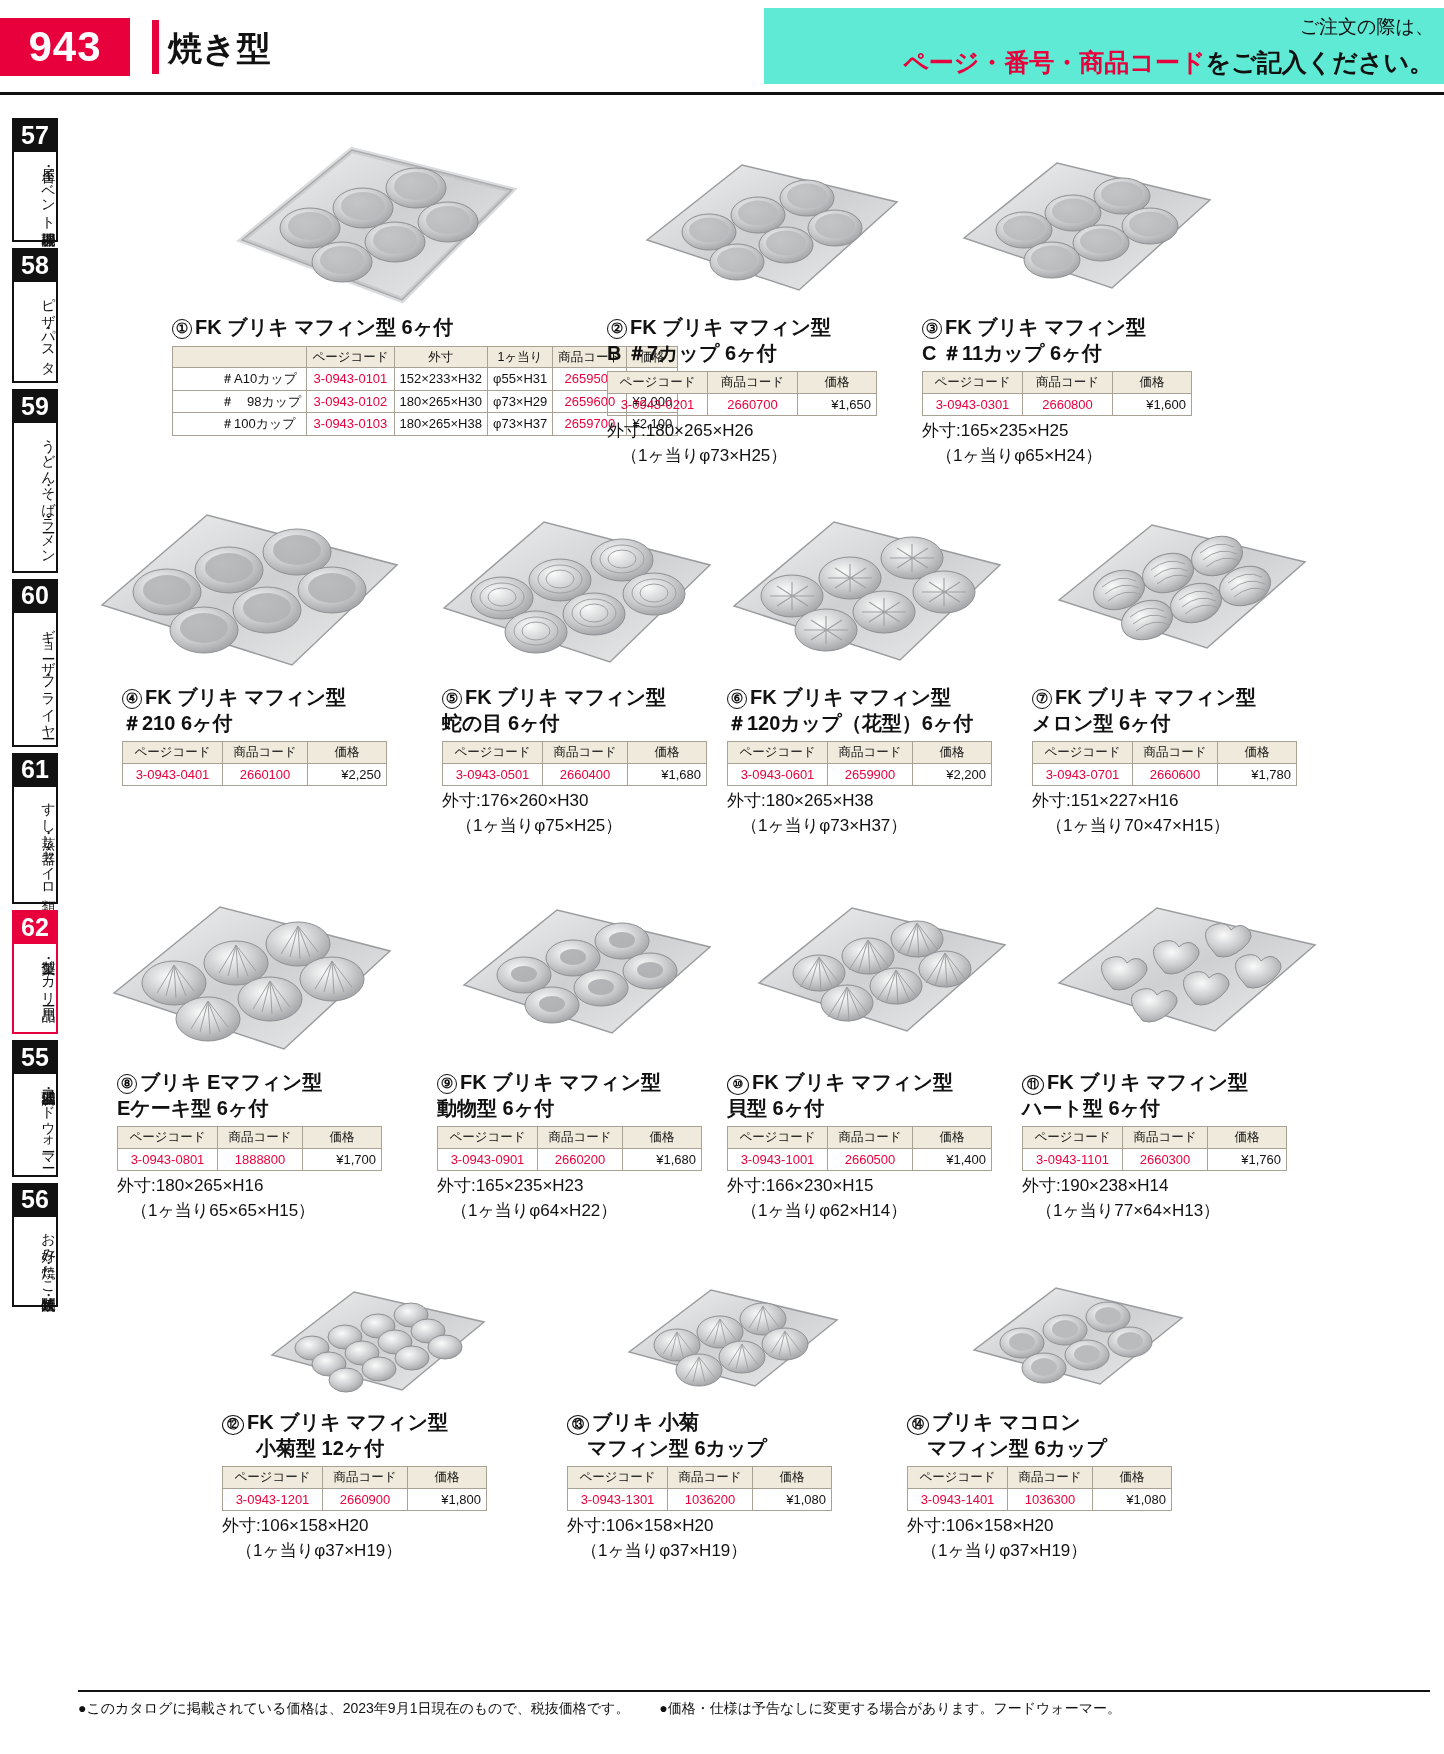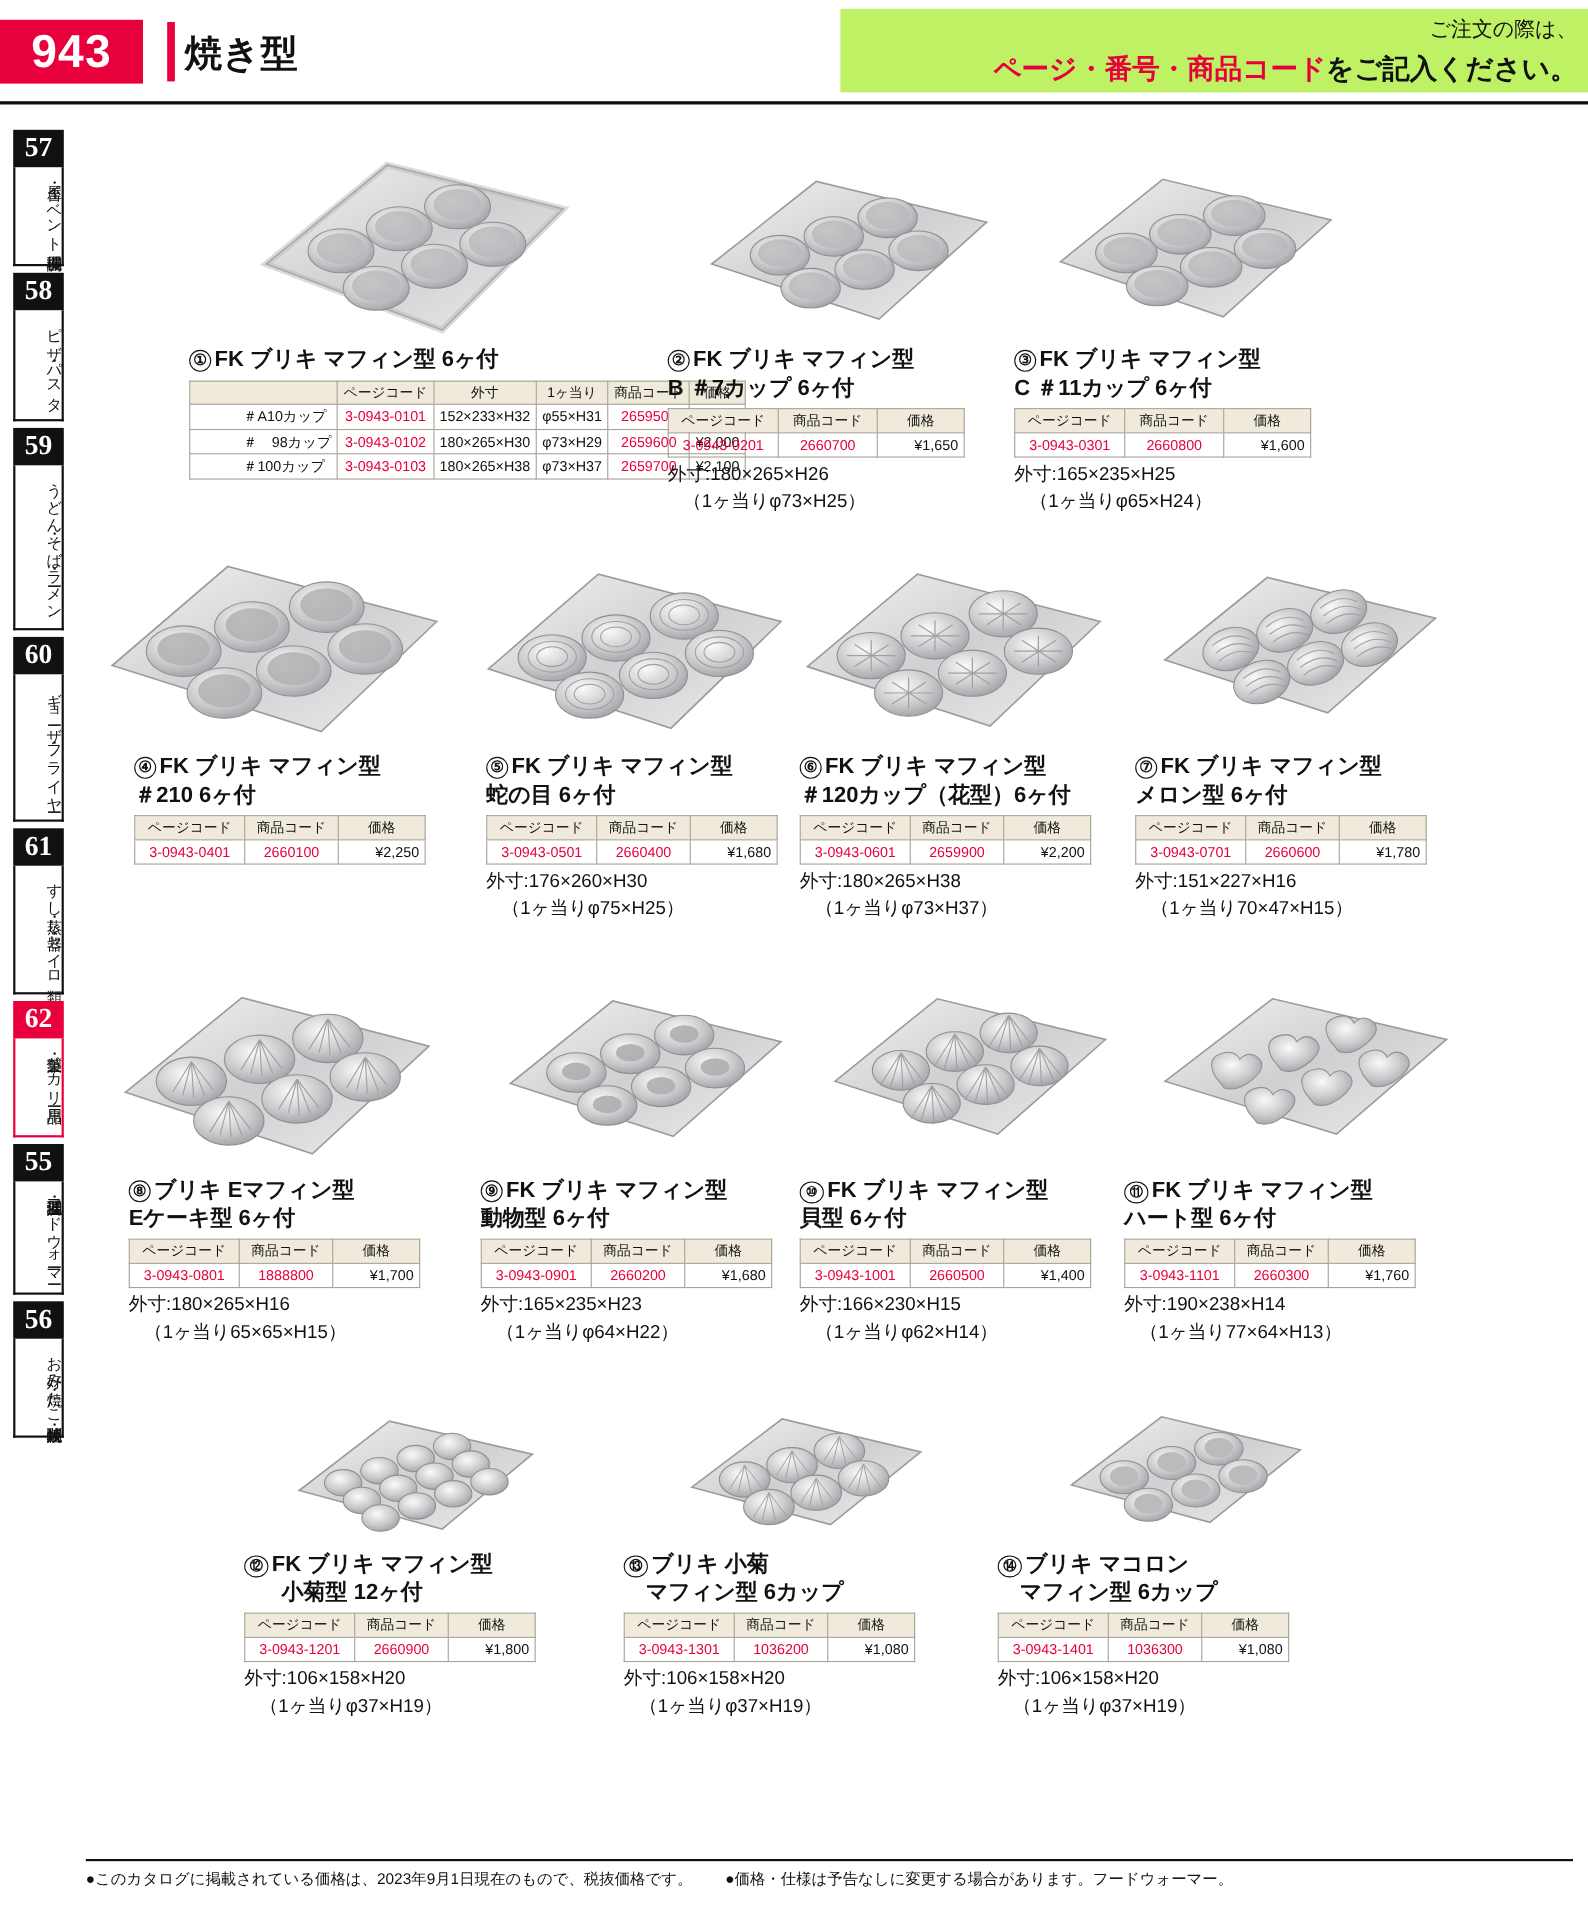--- a/index.html
+++ b/index.html
@@ -20,30 +20,30 @@
     display:flex; align-items:center; justify-content:center; letter-spacing:1px;
   }
   .redbar {
     position:absolute; left:152px; top:20px; width:7px; height:54px; background:#e8003c;
   }
   .cattitle {
     position:absolute; left:168px; top:26px; font-size:34px; font-weight:bold; color:#111;
   }
   .ordernote {
     position:absolute; right:0; top:8px; width:680px; height:76px;
-    background:#bef264; text-align:right; padding-right:10px;
+    background:#5eead4; text-align:right; padding-right:10px;
   }
   .ordernote .l1 { font-size:19px; color:#111; margin-top:6px; }
   .ordernote .l2 { font-size:25px; font-weight:bold; margin-top:6px; }
   .ordernote .l2 .red { color:#e8003c; }
   .headrule { position:absolute; left:0; top:92px; width:1444px; height:3px; background:#111; }
 
   
   .sideindex { position:absolute; left:12px; top:118px; width:62px; }
-  .tab { width:58px; margin-bottom:6px; position:relative;font-family:Liberation Serif, serif; }
+  .tab { width:58px; margin-bottom:6px; position:relative; }
   .tab .num {
     width:46px; height:34px; background:#111; color:#fff; font-size:25px; font-weight:bold;
     display:flex; align-items:center; justify-content:center;
   }
   .tab.active .num { background:#e8003c; }
   .tab .lbl {
     width:46px; font-size:14px; line-height:1.12; color:#111;
     writing-mode:vertical-rl; text-orientation:upright;
     padding:6px 0 8px 0; letter-spacing:0px; height:auto;
   }

